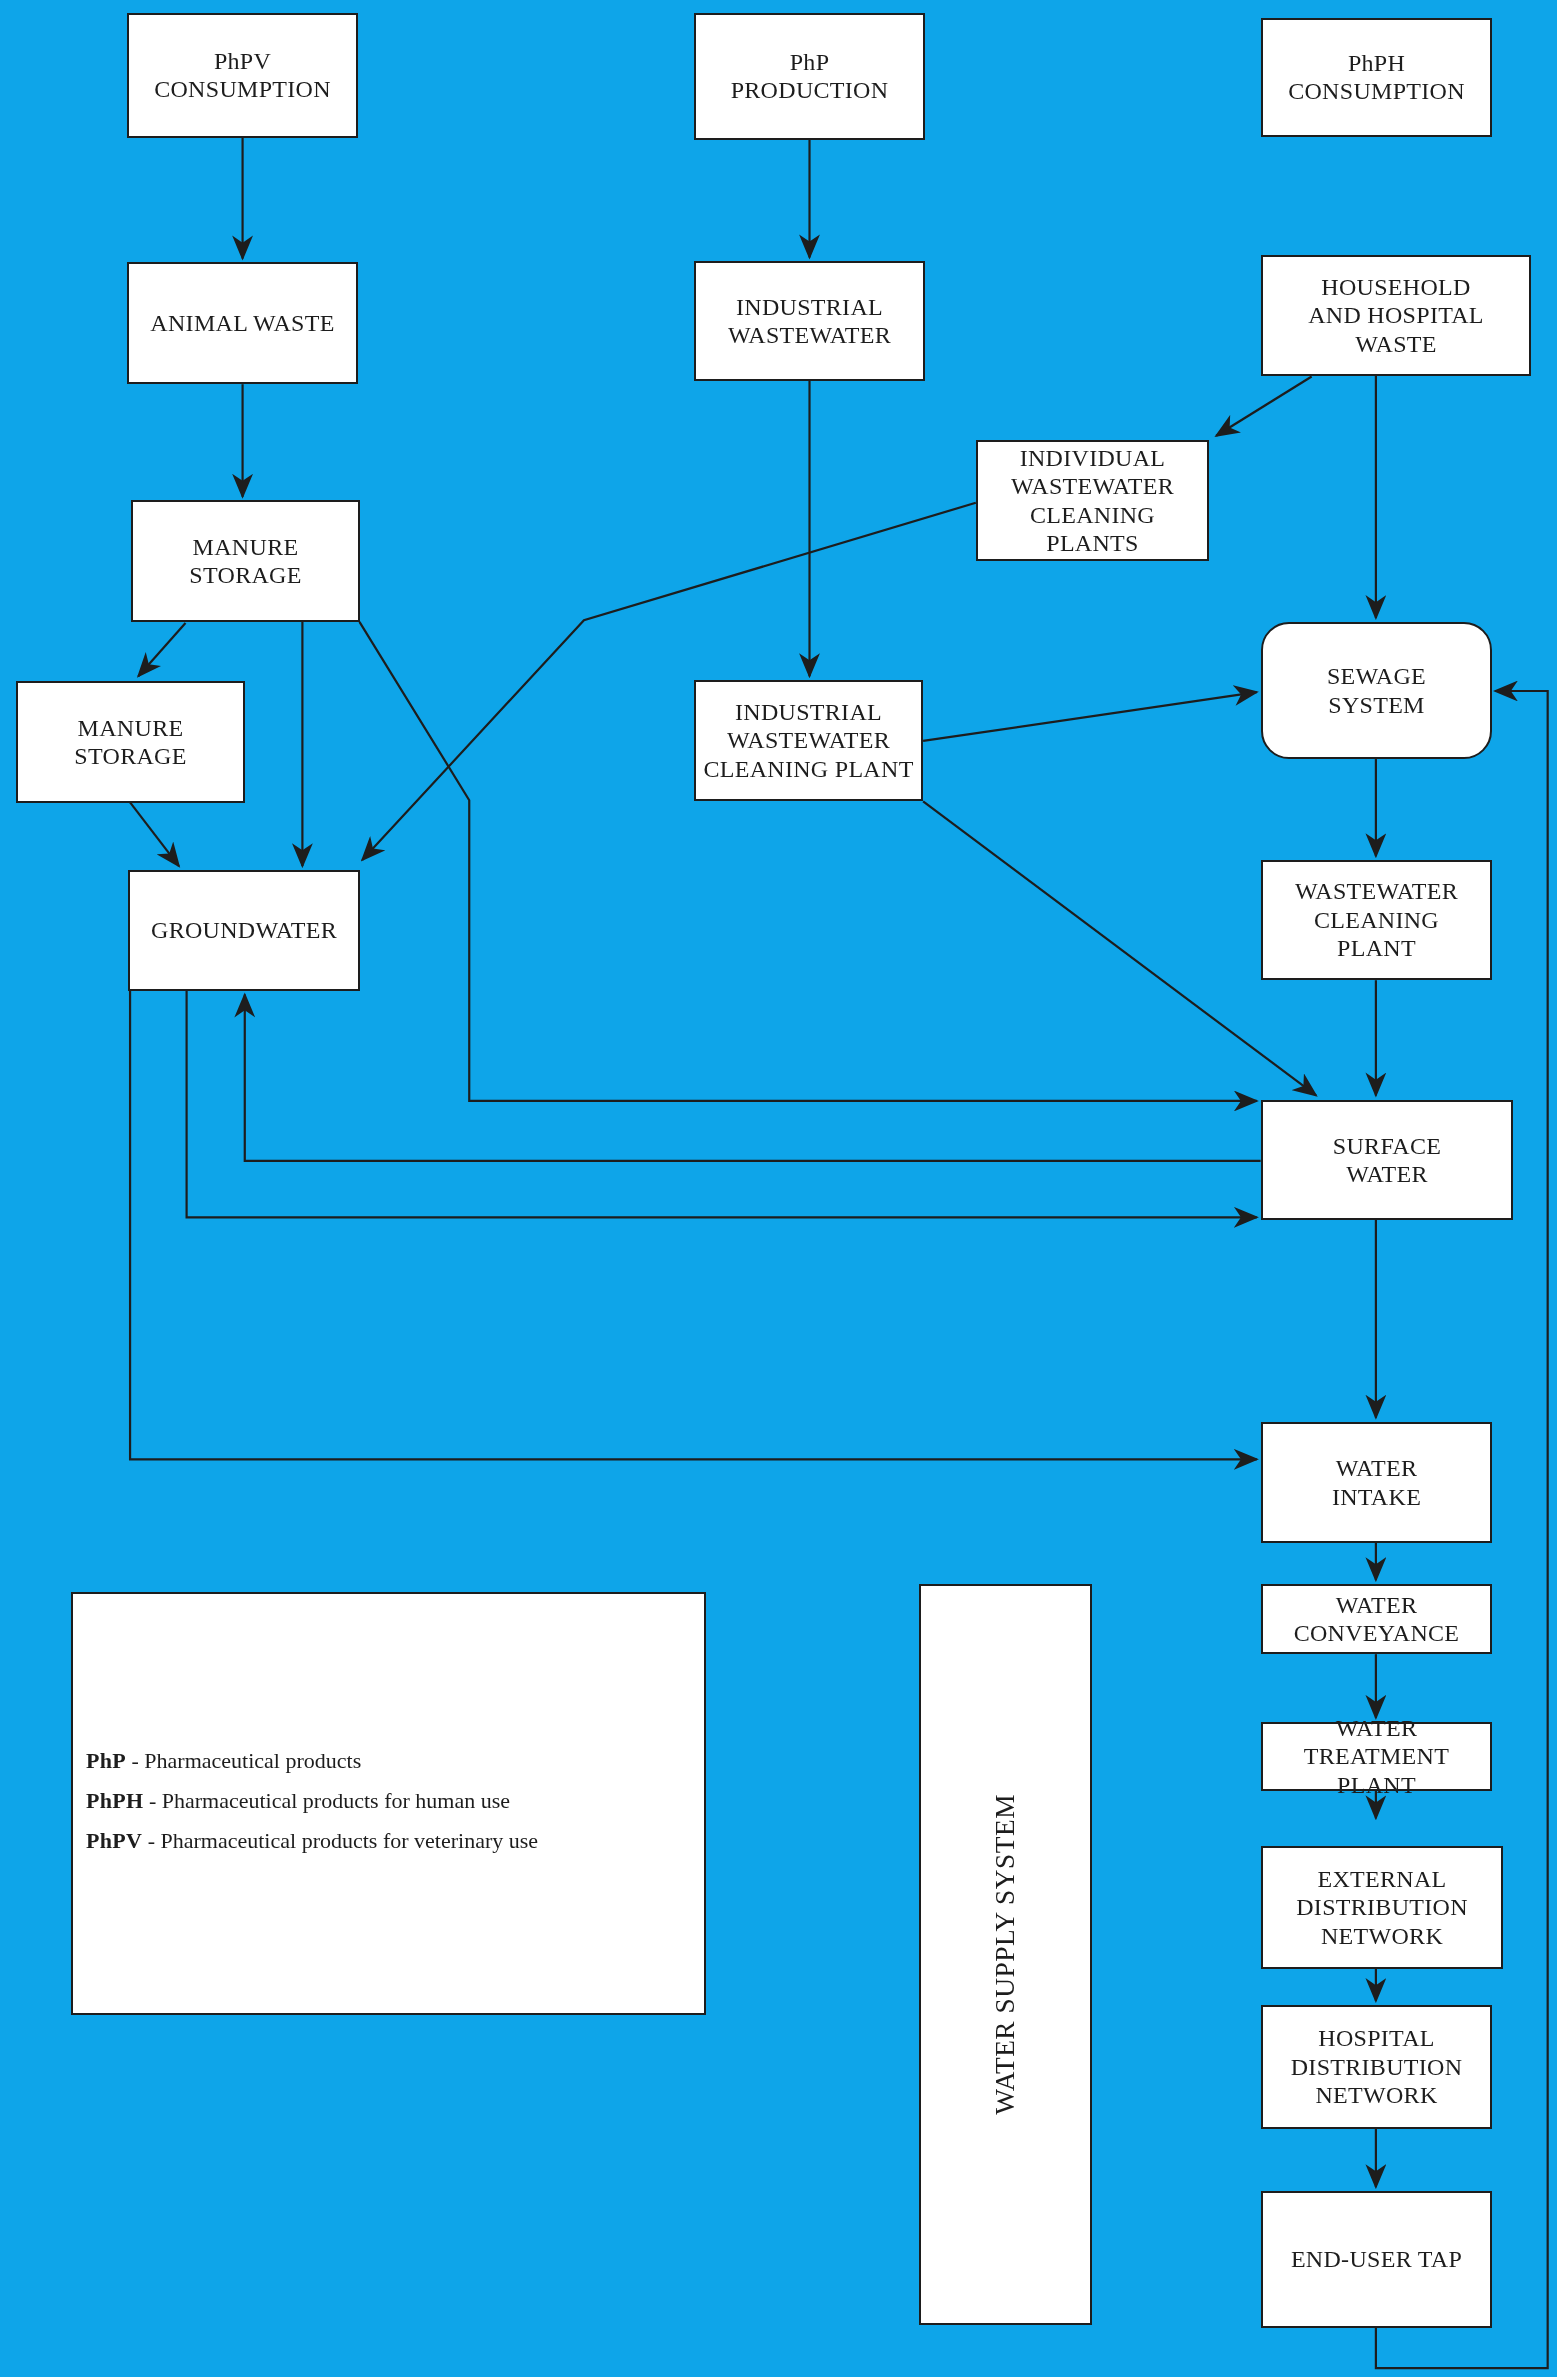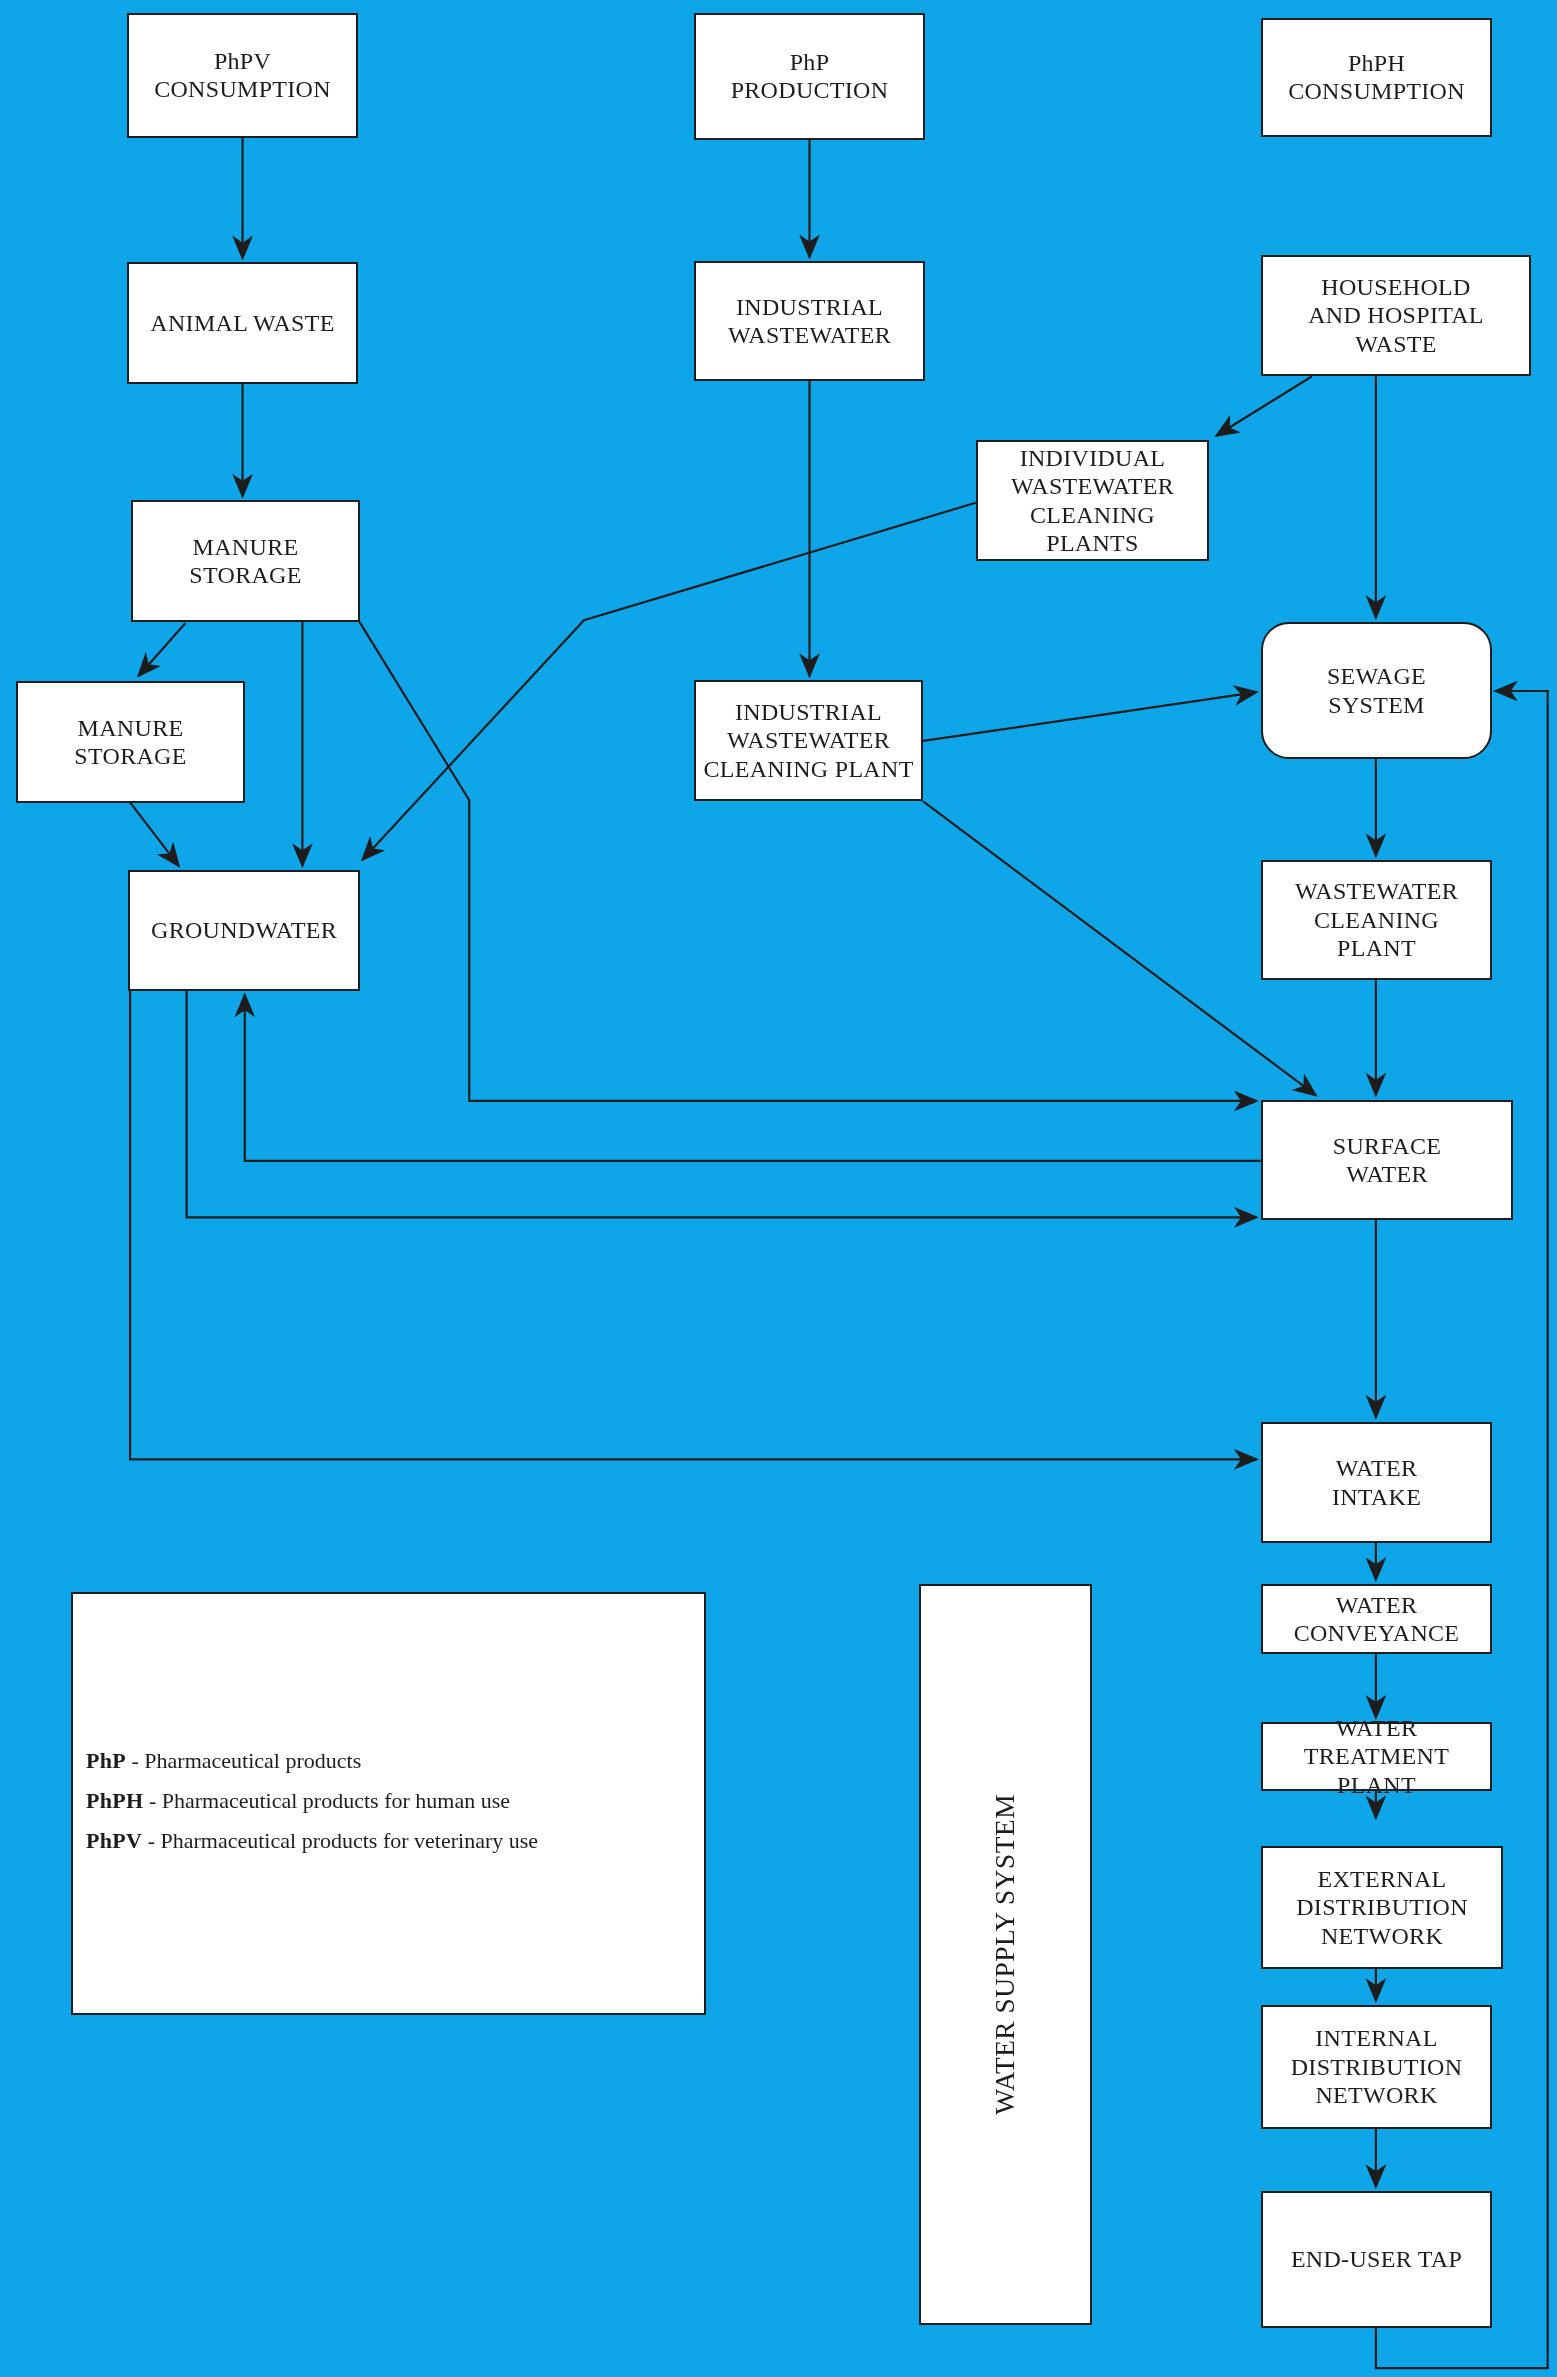--- a/index.html
+++ b/index.html
@@ -139,21 +139,21 @@
 WATER</span></div>
       <div class="node" style="left: 1261px; top: 1422px; width: 231px; height: 121px;"><span>WATER
 INTAKE</span></div>
       <div class="node" style="left: 1261px; top: 1584px; width: 231px; height: 70px;"><span>WATER
 CONVEYANCE</span></div>
       <div class="node" style="left: 1261px; top: 1722px; width: 231px; height: 69px;"><span>WATER
 TREATMENT PLANT</span></div>
       <div class="node" style="left: 1261px; top: 1822px; width: 242px; height: 123px; margin-top: 24px;"><span>EXTERNAL
 DISTRIBUTION
 NETWORK</span></div>
-      <div class="node" style="left: 1261px; top: 2005px; width: 231px; height: 124px;"><span>INTERNAL
+      <div class="node" style="left: 1261px; top: 2005px; width: 231px; height: 124px;"><span>HOSPITAL
 DISTRIBUTION
 NETWORK</span></div>
       <div class="node" style="left: 1261px; top: 2191px; width: 231px; height: 137px;"><span>END-USER TAP</span></div>
       <div class="node rotated" style="left: 919px; top: 1584px; width: 173px; height: 741px;"><span>WATER SUPPLY SYSTEM</span></div>
     </div>
 
   <div class="legend" style="left: 71px; top: 1592px; width: 635px; height: 423px;">
     <div class="legend-content">
       <div class="legend-line"><b>PhP</b><span> - Pharmaceutical products</span></div>
       <div class="legend-line"><b>PhPH</b><span> - Pharmaceutical products for human use</span></div>

